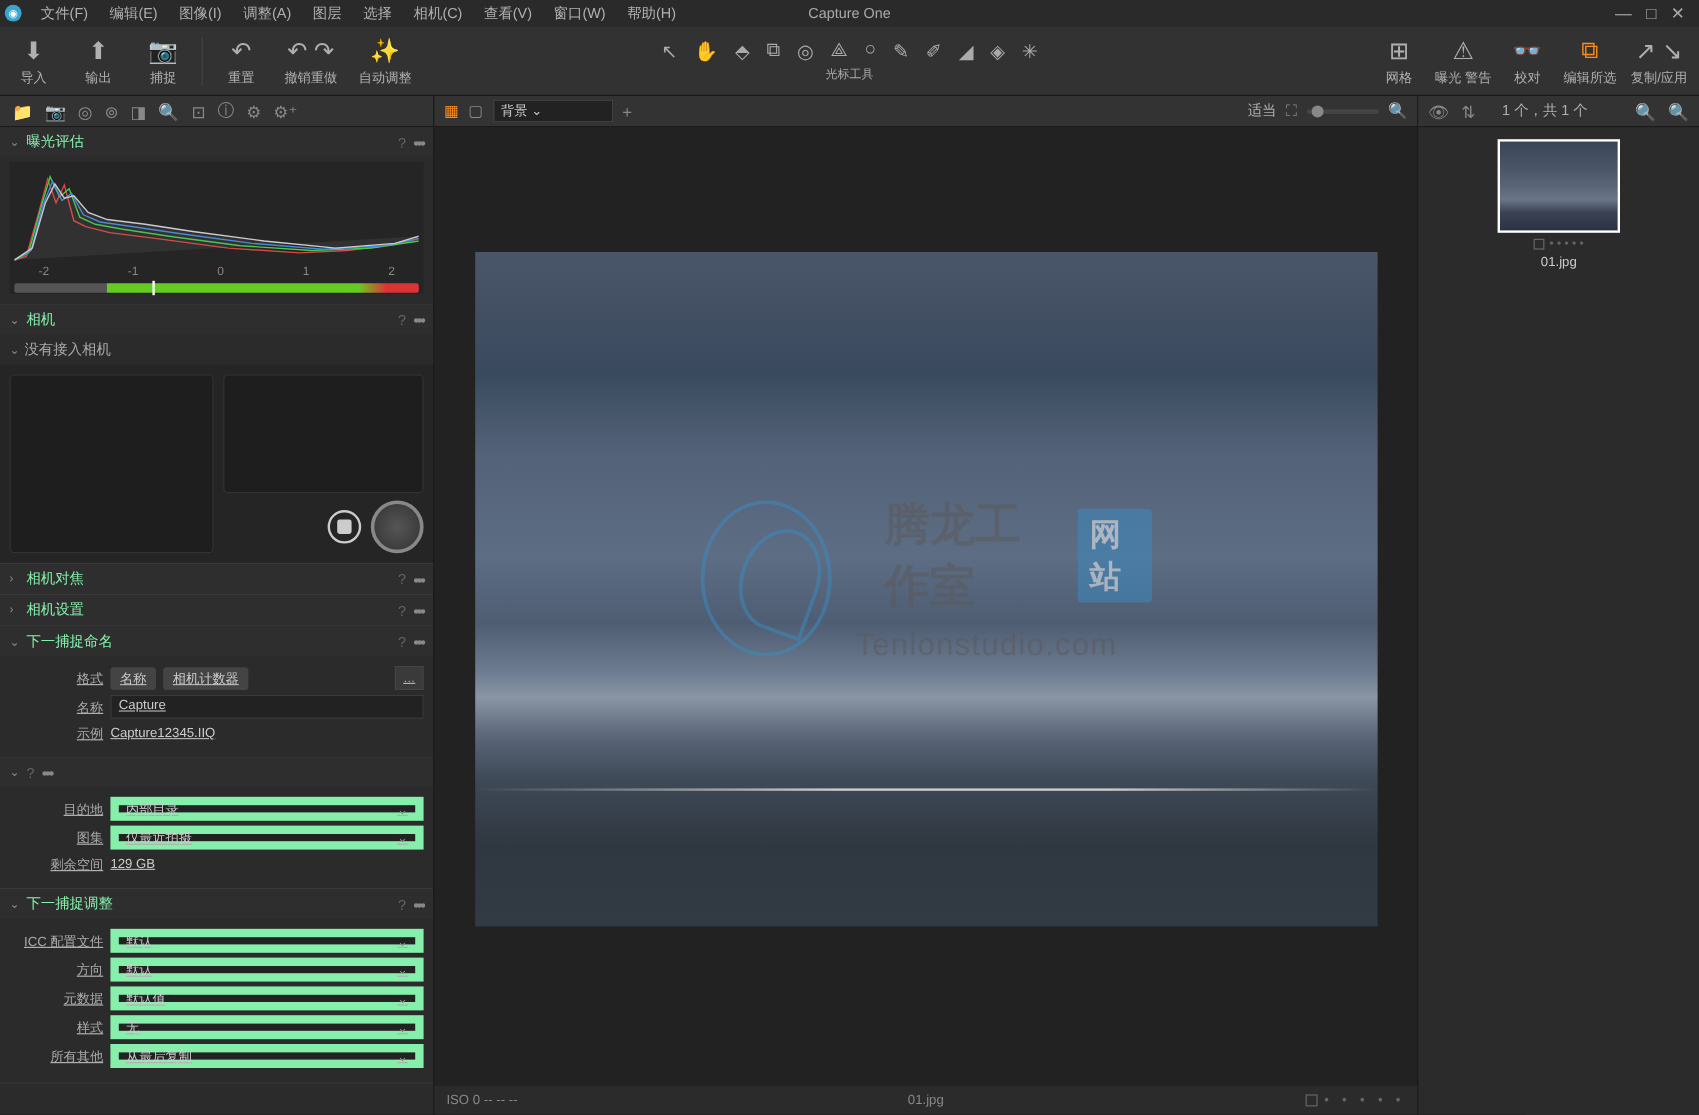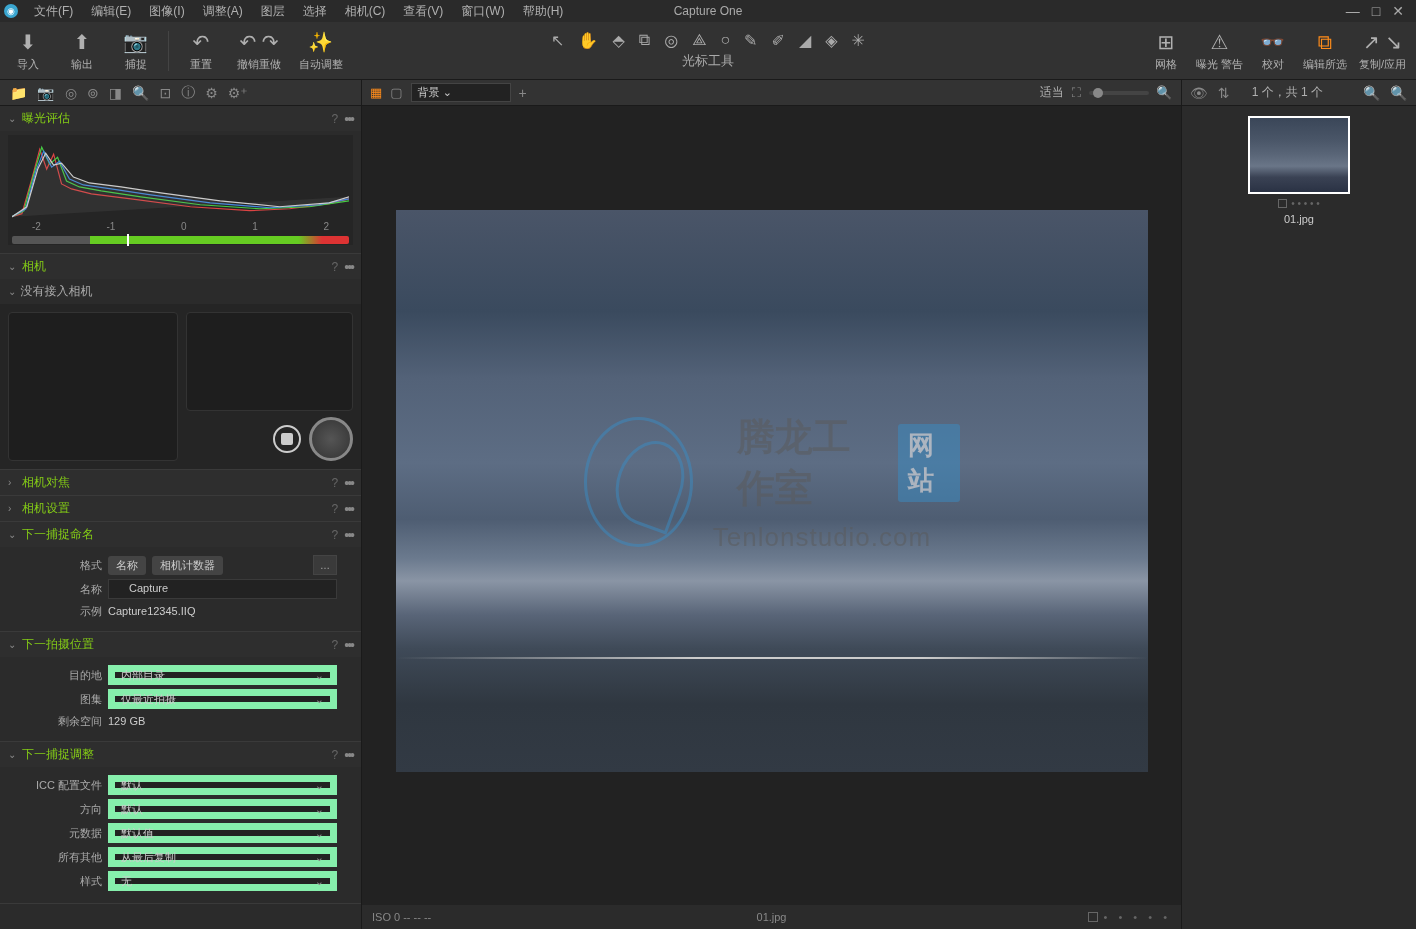--- a/index.html
+++ b/index.html
@@ -12,33 +12,33 @@
 .window-controls { margin-left: auto; display: flex; gap: 12px; padding-right:8px; color:#aaa; font-size:14px;}
 
 .main-toolbar { height: 58px; background: #323232; border-bottom:1px solid #1a1a1a; display:flex; align-items:center; padding:0 10px; position:relative;}
 .tb-group { display:flex; gap:18px; }
 .tb-btn { display:flex; flex-direction:column; align-items:center; gap:2px; cursor:default; color:#b0b0b0; min-width:36px;}
 .tb-btn .ic { font-size:20px; height:26px; display:flex; align-items:center; justify-content:center;}
 .tb-btn .lb { font-size:11px; }
 .sep { width:1px; height:40px; background:#444; margin:0 14px;}
 .center-tools { position:absolute; left:50%; transform:translateX(-50%); display:flex; flex-direction:column; align-items:center; gap:2px;}
 .center-icons { display:flex; gap:14px; font-size:16px; color:#aaa; }
-.center-label { font-size:13px; color:#aaa;}
+.center-label { font-size:10px; color:#aaa;}
 .right-tools { margin-left:auto; display:flex; gap:12px;}
 .right-tools .tb-btn .ic.active { color:#ff8c1a;}
 
 .content { display:flex; height: 849px;}
 .left-panel { width: 362px; background:#2b2b2b; border-right:1px solid #1a1a1a; display:flex; flex-direction:column; overflow-y:auto;}
 .tool-tabs { height:26px; background:#333; display:flex; align-items:center; gap:10px; padding:0 10px; border-bottom:1px solid #1a1a1a;}
 .tool-tabs span { font-size:14px; color:#888; cursor:default;}
 .tool-tabs span.active { color:#ff8c1a;}
 .panel-section { border-bottom:1px solid #3a3a3a;}
 .section-header { display:flex; align-items:center; padding:4px 8px; background:#2e2e2e; font-size:12px;}
 .section-header .chev { margin-right:4px; color:#888; font-size:10px; width:10px;}
-.section-header .title { flex:1; color:#84cc16;}
+.section-header .title { flex:1; color:#86efac;}
 .section-header .help { color:#666; margin-right:6px;}
 .section-header .more { color:#888; font-size:14px; letter-spacing:-2px;}
 .section-body { padding:4px 8px 8px 8px; background:#2b2b2b;}
 
 .histogram { height:110px; background:#252525; position:relative; padding:4px;}
 .histo-svg { width:100%; height:80px; display:block;}
 .histo-scale { display:flex; justify-content:space-between; font-size:10px; color:#888; padding:0 20px; margin-top:2px;}
 .exposure-bar { height:8px; margin-top:4px; background:linear-gradient(to right, #555 0%, #555 23%, #6c2 23%, #6c2 85%, #d33 92%, #d33 100%); border-radius:2px; position:relative;}
 .exposure-marker { position:absolute; top:-2px; width:2px; height:12px; background:#fff; left:34%;}
 
@@ -47,24 +47,24 @@
 .cam-right { flex:1; display:flex; flex-direction:column; gap:6px;}
 .cam-box2 { flex:1; background:#1e1e1e; border:1px solid #333; border-radius:4px;}
 .shutter-row { display:flex; gap:8px; justify-content:flex-end; align-items:center;}
 .rec-btn { width:28px; height:28px; border:2px solid #ccc; border-radius:50%; display:flex; align-items:center; justify-content:center;}
 .rec-btn::after { content:''; width:12px; height:12px; background:#ccc; border-radius:2px;}
 .shutter { width:44px; height:44px; border:3px solid #888; border-radius:50%; background:radial-gradient(circle, #555, #333);}
 
 .sub-header { display:flex; align-items:center; padding:4px 8px; font-size:12px; color:#aaa;}
 .sub-header .chev { margin-right:4px; color:#888; font-size:10px;}
 
-.form-row { display:flex; align-items:center; margin:4px 16px; gap:6px;}
+.form-row { display:flex; align-items:center; margin:4px 0; gap:6px;text-decoration:underline;}
 .form-row .label { width:78px; text-align:right; color:#aaa; font-size:11px;}
 .tag { background:#444; padding:2px 8px; border-radius:3px; font-size:11px; color:#ccc;}
-.input { flex:1; background:#222; border:1px solid #3a3a3a; padding:2px 20px; color:#ccc; font-size:11px; height:20px;}
+.input { flex:1; background:#222; border:1px solid #3a3a3a; padding:2px 6px; color:#ccc; font-size:11px; height:20px;}
 .select { flex:1; background:#222; border:7px solid #86efac; padding:2px 6px; color:#ccc; font-size:11px; height:20px; display:flex; align-items:center; justify-content:space-between;}
 .select::after { content:'⌄'; color:#888;}
 .ellipsis-btn { width:24px; height:20px; background:#3a3a3a; border:1px solid #444; display:flex; align-items:center; justify-content:center; font-size:10px; color:#aaa;}
 .plain { flex:1; color:#ccc; padding:2px 0; font-size:11px;}
 .checkbox { width:13px; height:13px; background:#222; border:1px solid #555; margin-right:4px;}
 
 .viewer { flex:1; background:#1e1e1e; display:flex; flex-direction:column; border-right:1px solid #1a1a1a;}
 .viewer-toolbar { height:26px; background:#333; display:flex; align-items:center; padding:0 8px; gap:8px; border-bottom:1px solid #1a1a1a;}
 .vt-icon { color:#ff8c1a; font-size:13px;}
 .vt-icon2 { color:#888; font-size:13px;}
@@ -306,21 +306,20 @@
         <div class="form-row">
           <span class="label">示例</span>
           <span class="plain">Capture12345.IIQ</span>
         </div>
       </div>
     </div>
 
     <div class="panel-section">
       <div class="section-header">
         <span class="chev">⌄</span>
-        <span class="title">下一拍摄位置</span>
         <span class="help">?</span>
         <span class="more">•••</span>
       </div>
       <div class="section-body">
         <div class="form-row">
           <span class="label">目的地</span>
           <div class="select">
               <span>内部目录</span>
             </div>
         </div>
@@ -357,29 +356,29 @@
               <span>默认</span>
             </div>
         </div>
         <div class="form-row">
           <span class="label">元数据</span>
           <div class="select">
               <span>默认值</span>
             </div>
         </div>
         <div class="form-row">
+          <span class="label">样式</span>
+          <div class="select">
+              <span>无</span>
+            </div>
+        </div>
+        <div class="form-row">
           <span class="label">所有其他</span>
           <div class="select">
               <span>从最后复制</span>
-            </div>
-        </div>
-        <div class="form-row">
-          <span class="label">样式</span>
-          <div class="select">
-              <span>无</span>
             </div>
         </div>
       </div>
     </div>
   </div>
 
   <div class="viewer">
     <div class="viewer-toolbar">
       <span class="vt-icon">▦</span>
       <span class="vt-icon2">▢</span>

